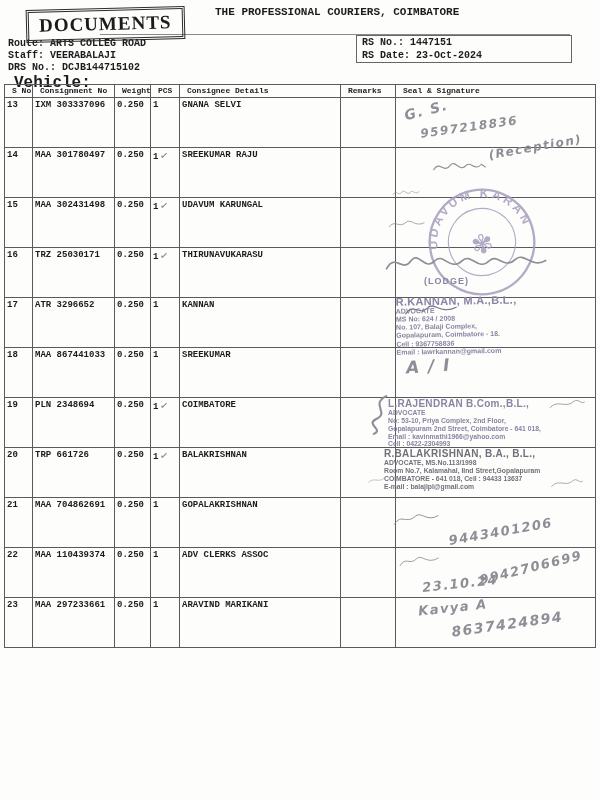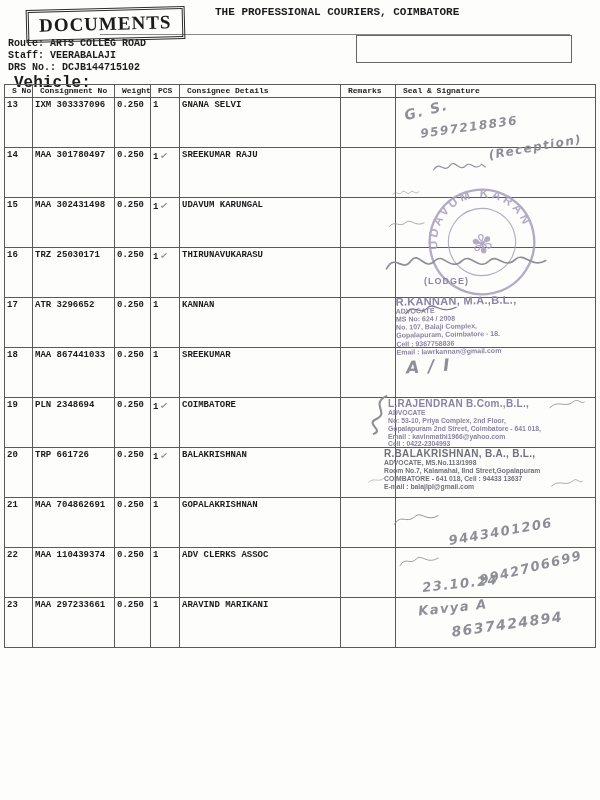--- a/index.html
+++ b/index.html
@@ -76,20 +76,22 @@
 <div class="page">
 
   <div class="abs stamp-documents">DOCUMENTS</div>
   <div class="abs print hdr-title">THE PROFESSIONAL COURIERS, COIMBATORE</div>
   <div class="abs hdr-divider"></div>
   <div class="abs print hdr-route">Route: ARTS COLLEG ROAD</div>
   <div class="abs print hdr-staff">Staff: VEERABALAJI</div>
   <div class="abs print hdr-drs">DRS No.: DCJB144715102</div>
   <div class="abs print hdr-vehicle">Vehicle:</div>
   <div class="abs rs-box">
+    <div>RS No.: 1447151</div>
+    <div>RS Date: 23-Oct-2024</div>
   </div>
 
   <table class="runsheet">
     <colgroup>
       <col style="width:28px">
         <col style="width:82px">
         <col style="width:36px">
         <col style="width:29px">
       <col style="width:161px">
         <col style="width:55px">

